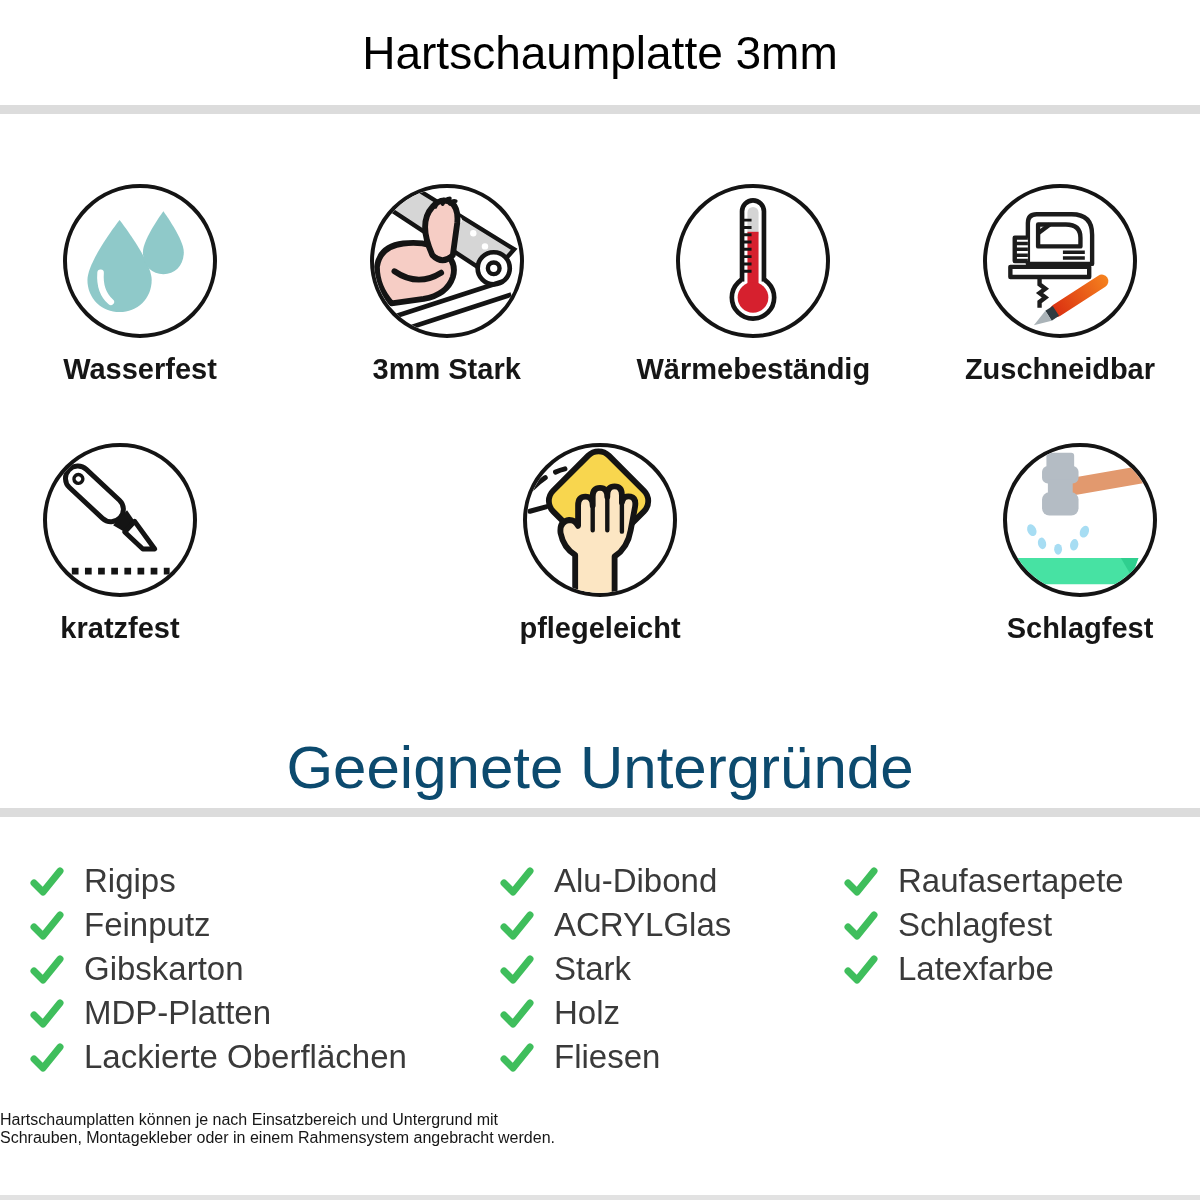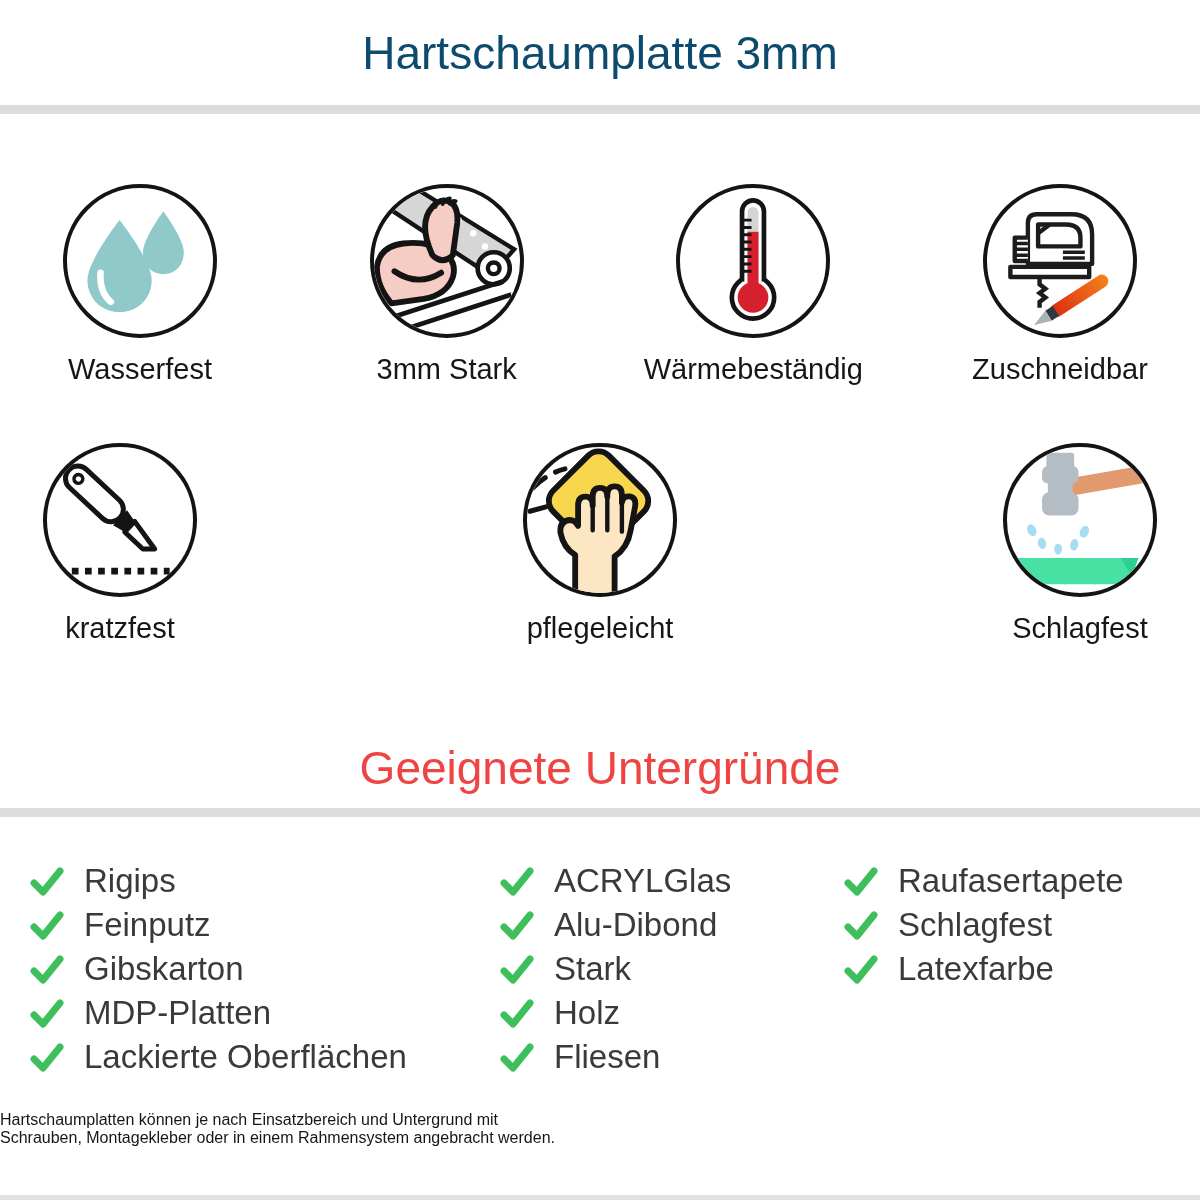--- a/index.html
+++ b/index.html
@@ -1,32 +1,32 @@
 <!DOCTYPE html>
 <html><head>
 <meta charset="utf-8">
 <style>
   html,body{margin:0;padding:0;background:#fff;}
   .page{position:relative;width:1200px;height:1200px;background:#fff;overflow:hidden;
         font-family:"Liberation Sans",sans-serif;color:#161616;}
   .title{margin:0;padding-top:26px;height:54px;line-height:54px;text-align:center;
-         font-size:46px;font-weight:400;color:#0c4a6e;white-space:nowrap;}
+         font-size:46px;font-weight:400;color:#000000;white-space:nowrap;}
   .divider{width:100%;height:9px;background:#dcdcdc;}
   .divider.top{margin-top:25px;}
   .divider.mid{margin-top:14px;}
   .row{display:flex;}
   .row1{margin-top:70px;padding:0 20px;justify-content:space-between;}
   .row2{margin-top:56px;justify-content:space-between;gap:60px;}
-  .feature{width:240px;display:flex;flex-direction:column;align-items:center;}
+  .feature{width:240px;display:flex;flex-direction:column;align-items:center;font-weight:bold;}
   .circle{box-sizing:border-box;width:154px;height:154px;border:4px solid #141414;border-radius:50%;
           background:#fff;overflow:hidden;display:flex;align-items:center;justify-content:center;}
   .circle svg{width:146px;height:146px;display:block;}
   .flabel{margin-top:13px;height:36px;line-height:36px;font-size:29px;color:#161616;white-space:nowrap;}
   .subtitle{margin:96px 0 0;height:52px;line-height:52px;text-align:center;
-            font-size:46px;font-weight:400;color:#ef4444;white-space:nowrap;}
+            font-size:60px;font-weight:400;color:#0c4a6e;white-space:nowrap;}
   .substrates{display:flex;margin-top:42px;padding-left:30px;}
   .col{list-style:none;margin:0;padding:0;}
   .col.c1{width:470px;}
   .col.c2{width:344px;}
   .col.c3{flex:1;}
   .item{display:flex;align-items:center;gap:20px;height:44px;}
   .item svg{width:34px;height:34px;flex:none;}
   .item span{font-size:33px;color:#3a3a3a;white-space:nowrap;}
   .footer{margin:32px 42px 0;font-size:32px;line-height:40px;color:#2f7bc0;}
   .bottomline{position:absolute;left:0;bottom:0;width:100%;height:5px;background:#e2e2e2;}
@@ -223,27 +223,27 @@
           </svg>
         <span>Lackierte Oberflächen</span>
       </li>
     </ul>
 
     <ul class="col c2">
       <li class="item">
         <svg viewBox="0 0 34 34">
             <path d="M4 19 L13 28 L30 7" fill="none" stroke="#3fbe5c" stroke-width="7" stroke-linecap="round" stroke-linejoin="round"></path>
           </svg>
+        <span>Alu-Dibond</span>
+      </li>
+      <li class="item">
+        <svg viewBox="0 0 34 34">
+            <path d="M4 19 L13 28 L30 7" fill="none" stroke="#3fbe5c" stroke-width="7" stroke-linecap="round" stroke-linejoin="round"></path>
+          </svg>
         <span>ACRYLGlas</span>
-      </li>
-      <li class="item">
-        <svg viewBox="0 0 34 34">
-            <path d="M4 19 L13 28 L30 7" fill="none" stroke="#3fbe5c" stroke-width="7" stroke-linecap="round" stroke-linejoin="round"></path>
-          </svg>
-        <span>Alu-Dibond</span>
       </li>
       <li class="item">
         <svg viewBox="0 0 34 34">
             <path d="M4 19 L13 28 L30 7" fill="none" stroke="#3fbe5c" stroke-width="7" stroke-linecap="round" stroke-linejoin="round"></path>
           </svg>
         <span>Stark</span>
       </li>
       <li class="item">
         <svg viewBox="0 0 34 34">
             <path d="M4 19 L13 28 L30 7" fill="none" stroke="#3fbe5c" stroke-width="7" stroke-linecap="round" stroke-linejoin="round"></path>

